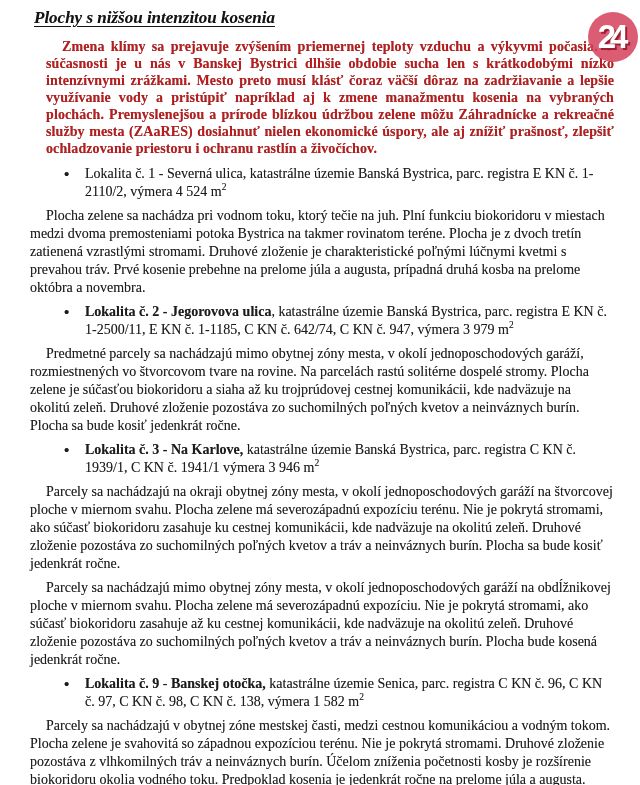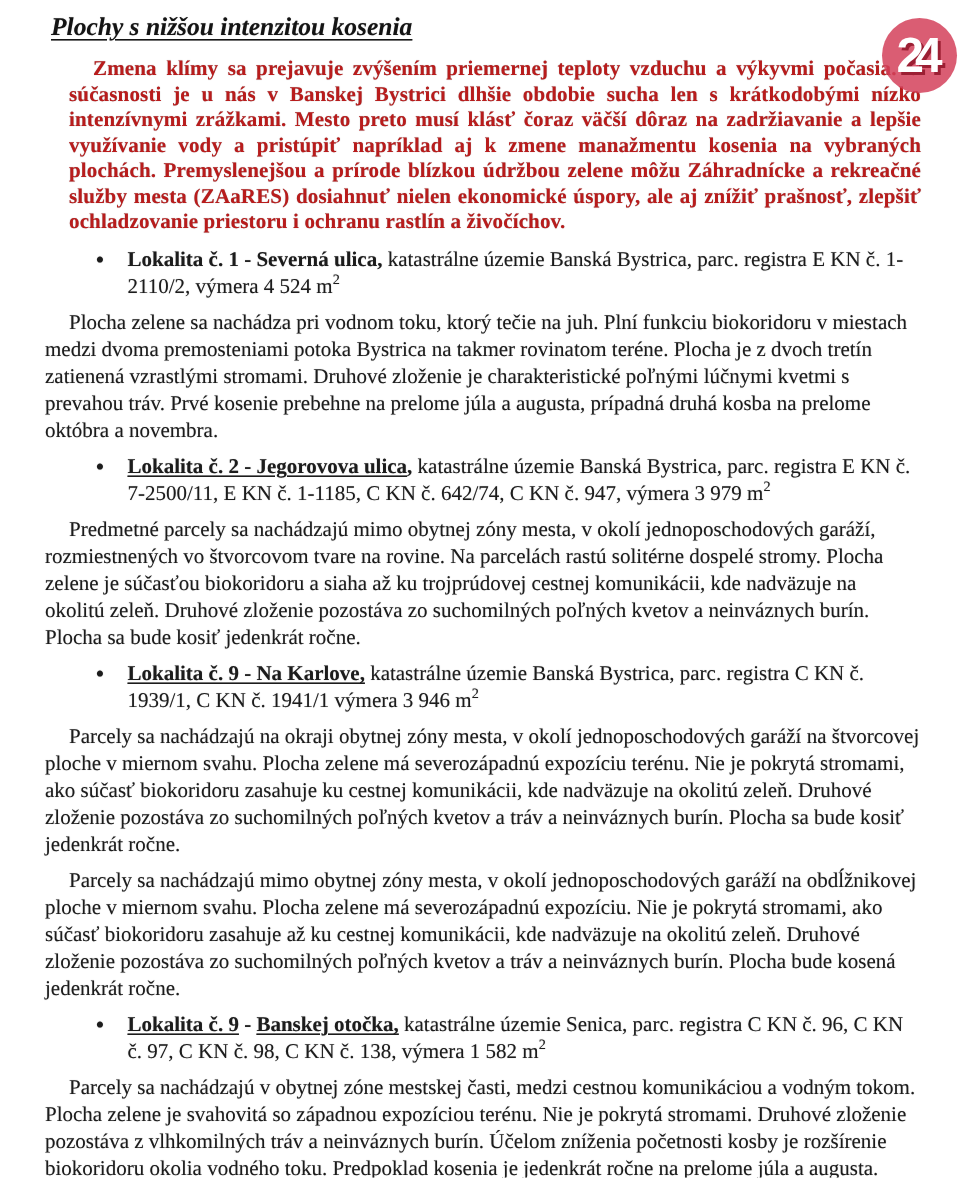--- a/index.html
+++ b/index.html
@@ -52,22 +52,22 @@
     margin: 0 0 6px 0;
   }
   .bullet::before {
     content: "\2022";
     position: absolute;
     left: 34px;
     top: 0;
     font-weight: bold;
     font-size: 15px;
   }
-  .b  { font-weight: bold; }
-  .bu { font-weight: bold; text-decoration: underline; text-underline-offset: 2px; }
+  .b  { font-weight: normal; }
+  .bu { font-weight: bold; text-underline-offset: 2px; }
   sup { font-size: 0.68em; line-height: 0; }
   
   .page { text-shadow: 0 0 0.6px rgba(40,40,40,0.45); }
 
   
   .watermark {
     position: absolute;
     left: 588px; top: 12px;
     width: 50px; height: 50px;
     border-radius: 50%;
@@ -91,27 +91,27 @@
 
   <p class="intro">Zmena klímy sa prejavuje zvýšením priemernej teploty vzduchu a výkyvmi počasia. V súčasnosti je u nás v Banskej Bystrici dlhšie obdobie sucha len s krátkodobými nízko intenzívnymi zrážkami. Mesto preto musí klásť čoraz väčší dôraz na zadržiavanie a lepšie využívanie vody a pristúpiť napríklad aj k zmene manažmentu kosenia na vybraných plochách. Premyslenejšou a prírode blízkou údržbou zelene môžu Záhradnícke a rekreačné služby mesta (ZAaRES) dosiahnuť nielen ekonomické úspory, ale aj znížiť prašnosť, zlepšiť ochladzovanie priestoru i ochranu rastlín a živočíchov.</p>
 
   <div class="bullet">
     <span class="bu"></span><span class="b">Lokalita č. 1 - Severná ulica,</span><span class="bu"></span><span> katastrálne územie Banská Bystrica, parc. registra E KN č. 1-2110/2, výmera 4 524 m</span><sup>2</sup>
   </div>
 
   <p class="para">Plocha zelene sa nachádza pri vodnom toku, ktorý tečie na juh. Plní funkciu biokoridoru v miestach medzi dvoma premosteniami potoka Bystrica na takmer rovinatom teréne. Plocha je z dvoch tretín zatienená vzrastlými stromami. Druhové zloženie je charakteristické poľnými lúčnymi kvetmi s prevahou tráv. Prvé kosenie prebehne na prelome júla a augusta, prípadná druhá kosba na prelome októbra a novembra.</p>
 
   <div class="bullet">
-    <span class="bu">Lokalita č. 2 - Jegorovova ulica</span><span class="b">,</span><span class="bu"></span><span> katastrálne územie Banská Bystrica, parc. registra E KN č. 7-2500/11, E KN č. 1-1185, C KN č. 642/74, C KN č. 947, výmera 3 979 m</span><sup>2</sup>
+    <span class="bu">Lokalita č. 2 - Jegorovova ulica</span><span class="b">,</span><span class="bu"></span><span> katastrálne územie Banská Bystrica, parc. registra E KN č. 1-2500/11, E KN č. 1-1185, C KN č. 642/74, C KN č. 947, výmera 3 979 m</span><sup>2</sup>
   </div>
 
   <p class="para">Predmetné parcely sa nachádzajú mimo obytnej zóny mesta, v okolí jednoposchodových garáží, rozmiestnených vo štvorcovom tvare na rovine. Na parcelách rastú solitérne dospelé stromy. Plocha zelene je súčasťou biokoridoru a siaha až ku trojprúdovej cestnej komunikácii, kde nadväzuje na okolitú zeleň. Druhové zloženie pozostáva zo suchomilných poľných kvetov a neinváznych burín. Plocha sa bude kosiť jedenkrát ročne.</p>
 
   <div class="bullet">
-    <span class="bu">Lokalita č. 9 - Na Karlove,</span><span class="b"></span><span class="bu"></span><span> katastrálne územie Banská Bystrica, parc. registra C KN č. 1939/1, C KN č. 1941/1 výmera 3 946 m</span><sup>2</sup>
+    <span class="bu">Lokalita č. 3 - Na Karlove,</span><span class="b"></span><span class="bu"></span><span> katastrálne územie Banská Bystrica, parc. registra C KN č. 1939/1, C KN č. 1941/1 výmera 3 946 m</span><sup>2</sup>
   </div>
 
   <p class="para">Parcely sa nachádzajú na okraji obytnej zóny mesta, v okolí jednoposchodových garáží na štvorcovej ploche v miernom svahu. Plocha zelene má severozápadnú expozíciu terénu. Nie je pokrytá stromami, ako súčasť biokoridoru zasahuje ku cestnej komunikácii, kde nadväzuje na okolitú zeleň. Druhové zloženie pozostáva zo suchomilných poľných kvetov a tráv a neinváznych burín. Plocha sa bude kosiť jedenkrát ročne.</p>
 
 
   <p class="para">Parcely sa nachádzajú mimo obytnej zóny mesta, v okolí jednoposchodových garáží na obdĺžnikovej ploche v miernom svahu. Plocha zelene má severozápadnú expozíciu. Nie je pokrytá stromami, ako súčasť biokoridoru zasahuje až ku cestnej komunikácii, kde nadväzuje na okolitú zeleň. Druhové zloženie pozostáva zo suchomilných poľných kvetov a tráv a neinváznych burín. Plocha bude kosená jedenkrát ročne.</p>
 
   <div class="bullet">
     <span class="bu">Lokalita č. 9</span><span class="b"> - </span><span class="bu">Banskej otočka,</span><span> katastrálne územie Senica, parc. registra C KN č. 96, C KN č. 97, C KN č. 98, C KN č. 138, výmera 1 582 m</span><sup>2</sup>
   </div>

